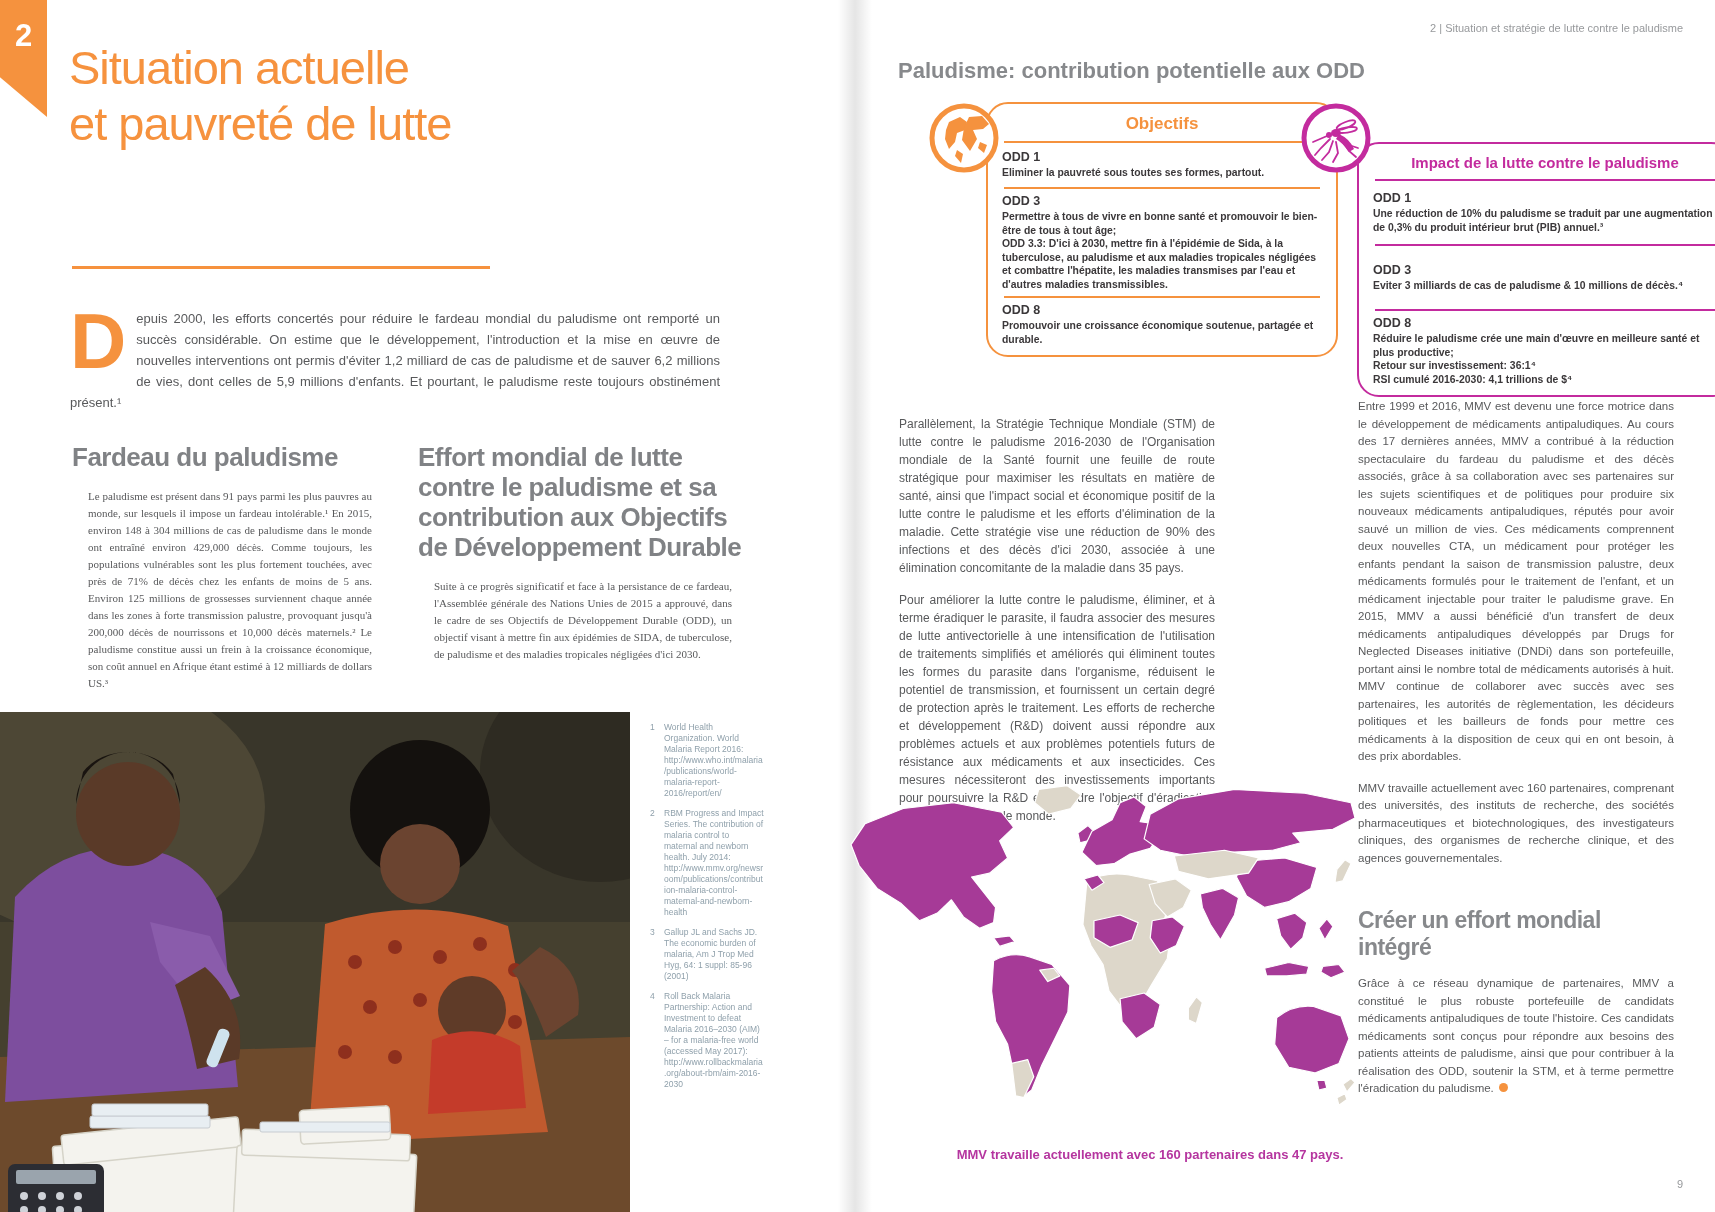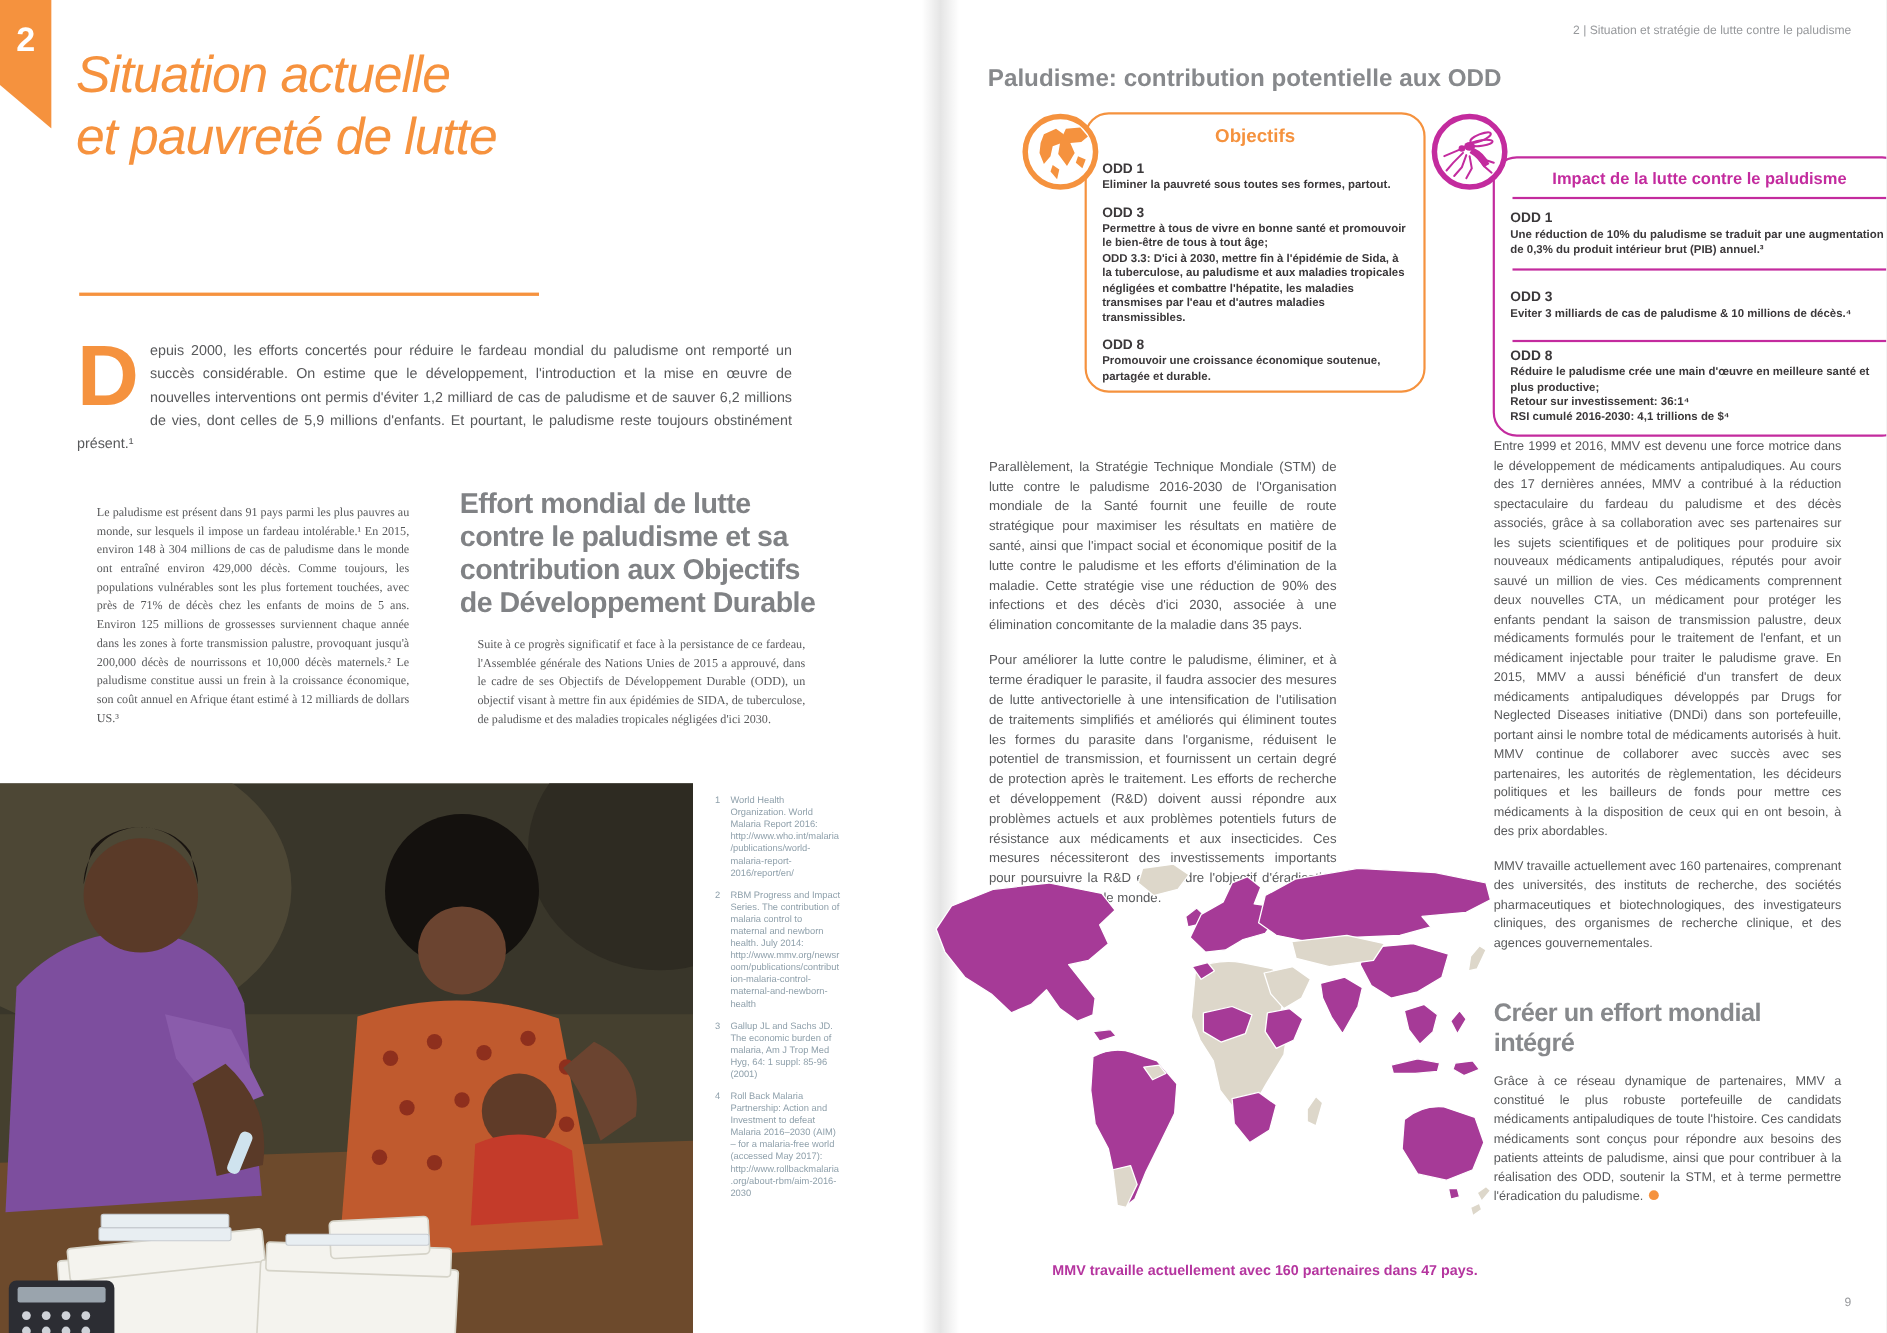--- a/index.html
+++ b/index.html
@@ -6,41 +6,41 @@
   .spread{position:relative;width:1715px;height:1212px;background:#ffffff;overflow:hidden;
           font-family:"Liberation Sans",sans-serif;color:#58595B;}
   .spine{position:absolute;left:838px;top:0;width:34px;height:100%;
          background:linear-gradient(90deg,rgba(0,0,0,0) 0%,rgba(0,0,0,0.10) 50%,rgba(0,0,0,0) 100%);pointer-events:none;}
   
   .chapter-tab{position:absolute;left:0;top:0;width:47px;height:117px;background:#F5923E;
                clip-path:polygon(0 0,100% 0,100% 100%,0 66%);text-align:center;}
   .chapter-tab span{display:inline-block;margin-top:18px;font-size:31px;font-weight:bold;color:#fff;}
   .main-title{position:absolute;left:69px;top:40px;margin:0;font-weight:400;letter-spacing:-1px;
               font-size:47px;line-height:56px;color:#F6923E;}
-  .main-title .tl{display:block;font-style:italic;}
+  .main-title .tl{display:block;}
   .title-rule{position:absolute;left:72px;top:266px;width:418px;height:3px;background:#F6923E;}
   .intro{position:absolute;left:70px;top:308px;width:650px;margin:0;font-size:13px;line-height:21px;
          text-align:justify;}
   .dropcap{float:left;font-size:78px;line-height:62px;font-weight:bold;color:#F5923E;margin:2px 10px 0 0;}
   .col h2{margin:0 0 16px 0;font-size:26px;line-height:30px;font-weight:bold;color:#808285;letter-spacing:-0.5px;}
   .col p{margin:16px;font-size:11px;line-height:17px;text-align:justify;font-family:Liberation Serif, serif;}
   .col1{position:absolute;left:72px;top:442px;width:316px;}
   .col2{position:absolute;left:418px;top:442px;width:330px;}
   .footnotes{position:absolute;left:650px;top:722px;width:114px;font-size:8.5px;line-height:11px;color:#8FA0AB;}
   .fn{display:flex;margin-bottom:9px;}
   .fn-num{width:14px;flex:none;}
   .fn-text{flex:1;word-break:break-word;}
   .photo{position:absolute;left:0;top:712px;width:630px;height:500px;margin:0;overflow:hidden;}
   .photo svg{display:block;width:100%;height:100%;}
   
   .running-header{position:absolute;top:22px;right:32px;font-size:11px;color:#97999C;}
   .section-title{position:absolute;left:898px;top:58px;margin:0;font-size:22px;font-weight:bold;color:#87898C;}
   .box{position:absolute;top:102px;height:255px;border-radius:22px;box-sizing:border-box;
        display:flex;flex-direction:column;align-items:stretch;padding:8px 12px 6px 12px;}
-  .obj-box{left:986px;width:310px;border:2px solid #F5923E;}
+  .obj-box{left:986px;width:352px;border:2px solid #F5923E;}
   .impact-box{left:1357px;width:376px;border:2.5px solid #C32B9E;margin-top:40px;}
   .box-title{text-align:center;font-weight:bold;margin:2px 26px 5px 26px;}
   .obj-box .box-title{color:#F5923E;font-size:17px;}
   .impact-box .box-title{color:#C32B9E;font-size:15px;line-height:18px;}
   .sep{height:2px;margin:2px 4px;}
   .sep.o{background:#F5923E;}
   .sep.m{background:#C32B9E;}
   .odd-item{flex:1;display:flex;flex-direction:column;justify-content:center;text-align:left;padding:3px 2px;}
   .odd-h{font-size:12.5px;font-weight:bold;color:#3B383A;margin-bottom:2px;}
   .odd-t{font-size:10.4px;font-weight:bold;color:#3B383A;line-height:13.5px;white-space:pre-line;}
@@ -72,20 +72,21 @@
 
     <h1 class="main-title">
       <span class="tl">Situation actuelle</span>
       <span class="tl">et pauvreté de lutte</span>
     </h1>
     <div class="title-rule"></div>
 
     <p class="intro"><span class="dropcap">D</span><span>epuis 2000, les efforts concertés pour réduire le fardeau mondial du paludisme ont remporté un succès considérable. On estime que le développement, l'introduction et la mise en œuvre de nouvelles interventions ont permis d'éviter 1,2 milliard de cas de paludisme et de sauver 6,2 millions de vies, dont celles de 5,9 millions d'enfants. Et pourtant, le paludisme reste toujours obstinément présent.¹</span></p>
 
     <section class="col col1">
+      <h2>Fardeau du paludisme</h2>
       <p>Le paludisme est présent dans 91 pays parmi les plus pauvres au monde, sur lesquels il impose un fardeau intolérable.¹ En 2015, environ 148 à 304 millions de cas de paludisme dans le monde ont entraîné environ 429,000 décès. Comme toujours, les populations vulnérables sont les plus fortement touchées, avec près de 71% de décès chez les enfants de moins de 5 ans. Environ 125 millions de grossesses surviennent chaque année dans les zones à forte transmission palustre, provoquant jusqu'à 200,000 décès de nourrissons et 10,000 décès maternels.² Le paludisme constitue aussi un frein à la croissance économique, son coût annuel en Afrique étant estimé à 12 milliards de dollars US.³</p>
     </section>
 
     <section class="col col2">
       <h2>Effort mondial de lutte contre le paludisme et sa contribution aux Objectifs de Développement Durable</h2>
       <p>Suite à ce progrès significatif et face à la persistance de ce fardeau, l'Assemblée générale des Nations Unies de 2015 a approuvé, dans le cadre de ses Objectifs de Développement Durable (ODD), un objectif visant à mettre fin aux épidémies de SIDA, de tuberculose, de paludisme et des maladies tropicales négligées d'ici 2030.</p>
     </section>
 
     <aside class="footnotes">
       <div class="fn">

